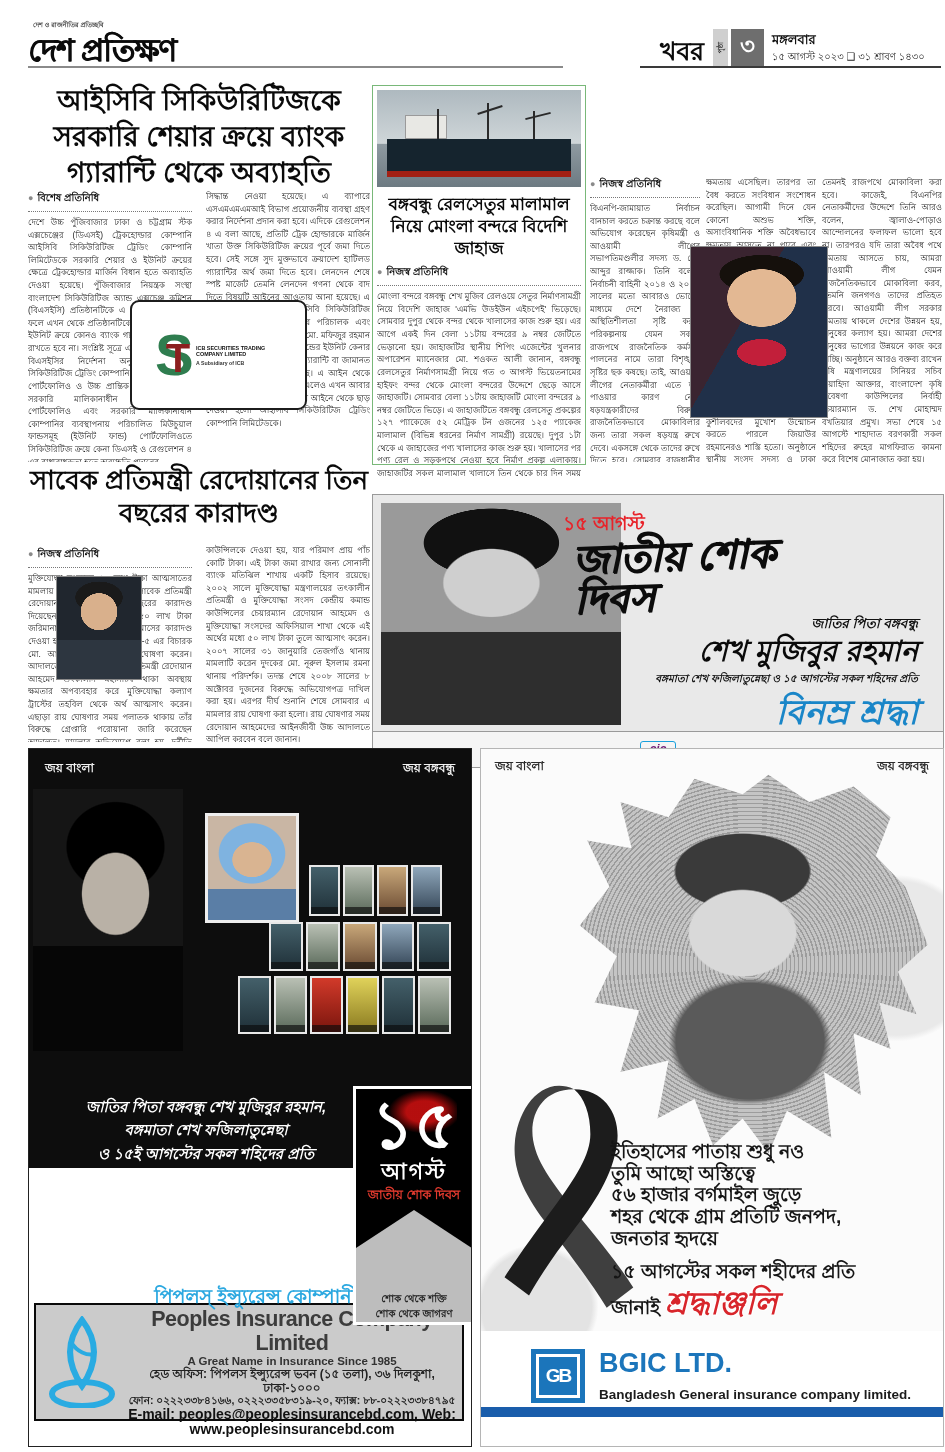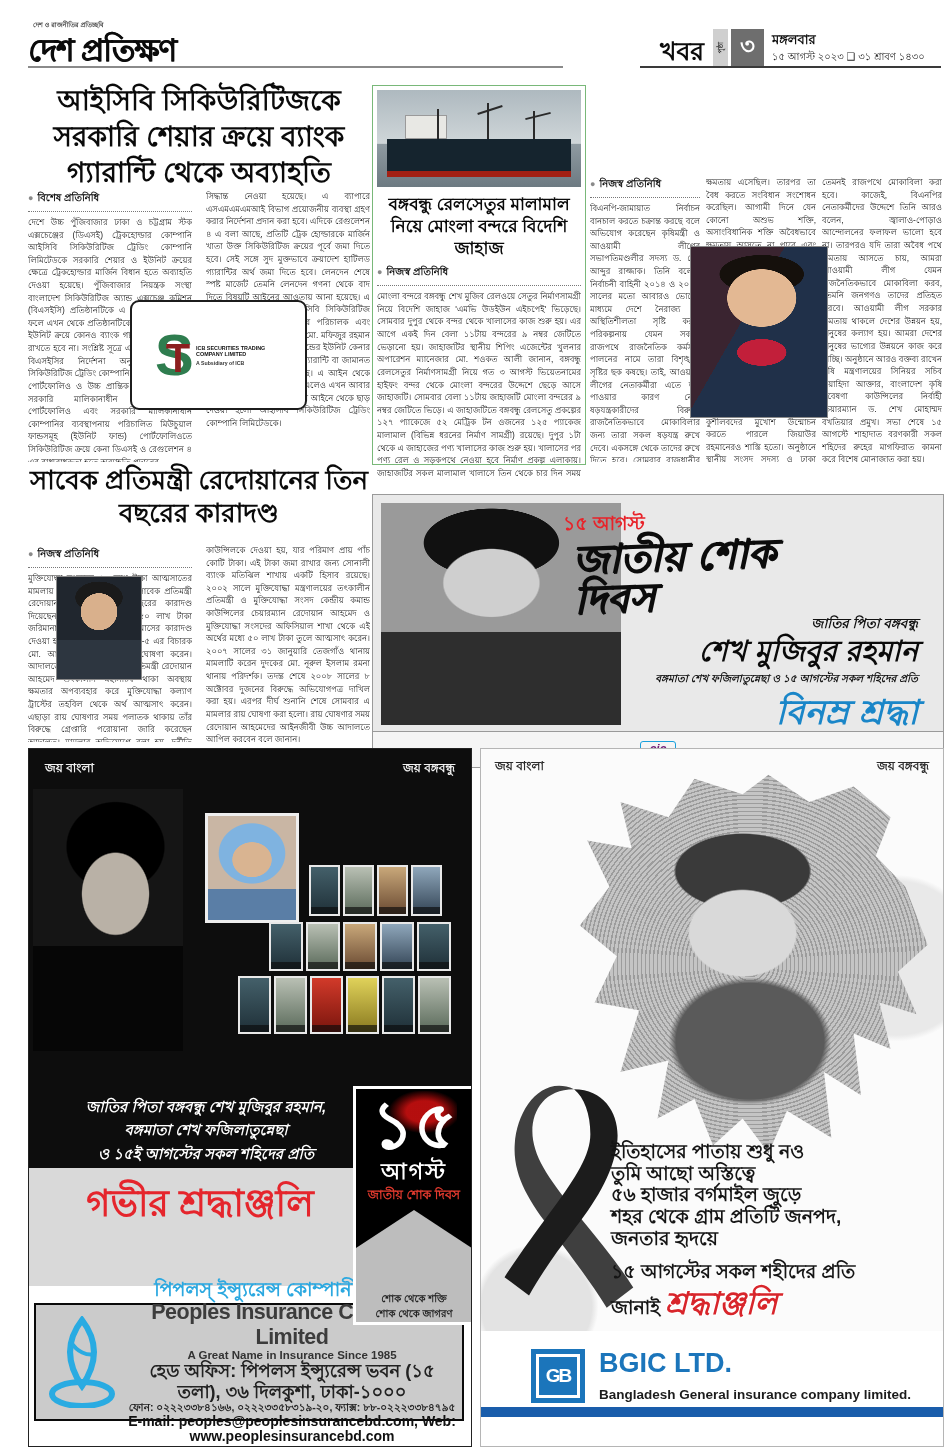--- a/index.html
+++ b/index.html
@@ -98,21 +98,21 @@
   .bb-day{font-size:12.5px;font-weight:900;color:#e23a2e;margin-top:2px;}
   .bb-chevron{position:absolute;left:0;bottom:0;width:100%;height:112px;background:#bdbdbd;
               clip-path:polygon(50% 0,100% 34%,100% 100%,0 100%,0 34%);}
   .bb-slogan{margin-top:81px;font-size:10px;font-weight:bold;color:#222;line-height:1.5;}
   .peoples-box{position:absolute;background:#cbcbcb;border:2px solid #0a0a0a;display:flex;align-items:center;z-index:4;}
   .peoples-logo{width:92px;display:flex;align-items:center;justify-content:center;}
   .peoples-text{flex:1;text-align:center;line-height:1.12;padding-right:6px;}
   .p-bn{color:#2ba8e0;font-size:19px;font-weight:900;}
   .p-en{color:#3c3c3c;font-size:21.5px;font-weight:900;letter-spacing:-0.5px;}
   .p-tag{color:#333;font-size:11.5px;font-weight:900;}
-  .p-addr{color:#222;font-size:18px;font-weight:900;}
+  .p-addr{color:#222;font-size:12px;font-weight:900;}
   .p-phone{color:#222;font-size:10.5px;font-weight:900;}
   .p-mail{color:#111;font-size:14px;font-weight:900;}
   
   .ad-central{background:#e9e9e9;border:1px solid #9a9a9a;overflow:hidden;}
   .red-date{color:#e8232a;font-size:19px;font-weight:900;}
   .script-title{font-size:40px;font-weight:900;font-style:italic;color:#0c0c0c;line-height:1.0;
                 transform:rotate(-2deg);text-shadow:1px 1px 0 #0c0c0c;}
   .c-sub{font-size:13.5px;font-weight:900;color:#111;}
   .c-name{font-size:29px;font-weight:900;color:#0a0a0a;line-height:1.1;}
   .c-line{font-size:10.5px;font-weight:900;color:#111;margin-top:3px;}
@@ -252,23 +252,20 @@
         <div class="grid-cell"></div>
         <div class="grid-cell"></div>
         <div class="grid-cell"></div>
         <div class="grid-cell"></div>
     </div>
     <div class="abs script-white" style="left:12px;top:298px;width:330px;margin-top:48px;">
       <div>জাতির পিতা বঙ্গবন্ধু শেখ মুজিবুর রহমান,</div>
       <div>বঙ্গমাতা শেখ ফজিলাতুন্নেছা</div>
       <div>ও ১৫ই আগস্টের সকল শহিদের প্রতি</div>
     </div>
-    <div class="gray-band">
-      <div class="tribute-red" style="margin:16px 120px 0 20px;">গভীর শ্রদ্ধাঞ্জলি</div>
-    </div>
     <div class="black-box" style="left:324px;top:337px;width:116px;height:233px;">
       <div class="bb-15">১৫</div>
       <div class="bb-month">আগস্ট</div>
       <div class="bb-day">জাতীয় শোক দিবস</div>
       <div class="bb-chevron">
         <div class="bb-slogan">
           <div>শোক থেকে শক্তি</div>
           <div>শোক থেকে জাগরণ</div>
         </div>
       </div>

